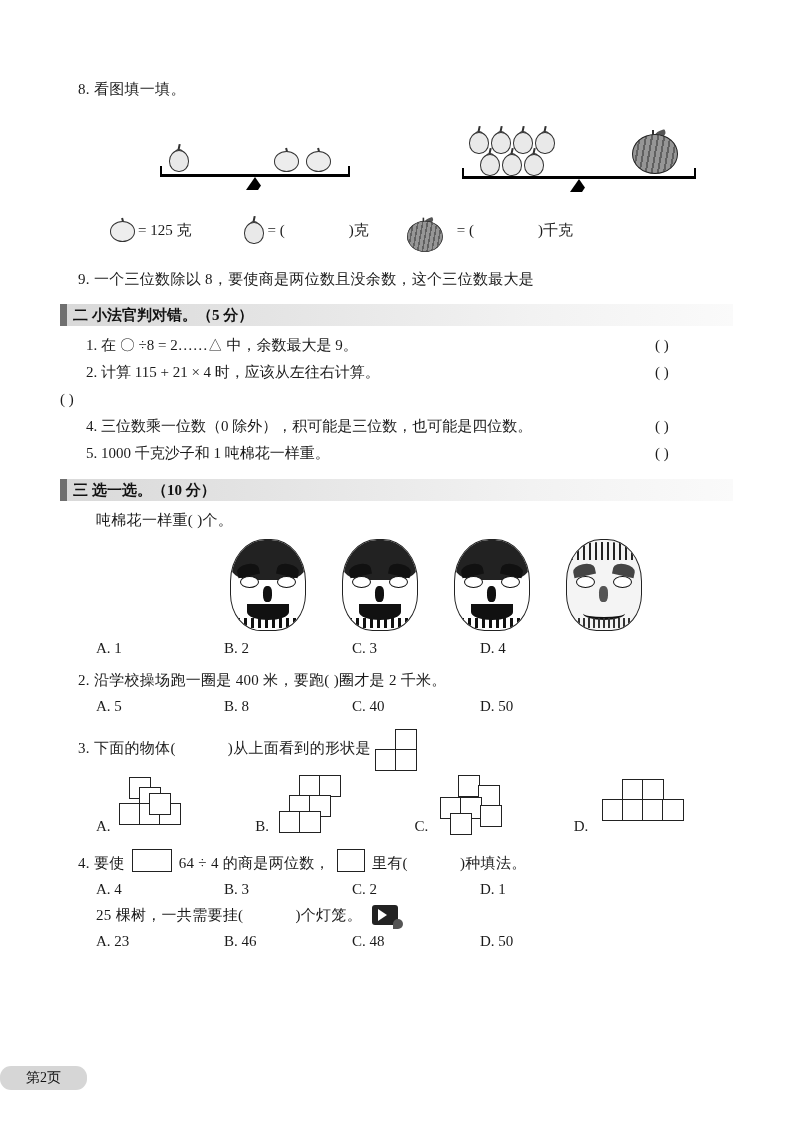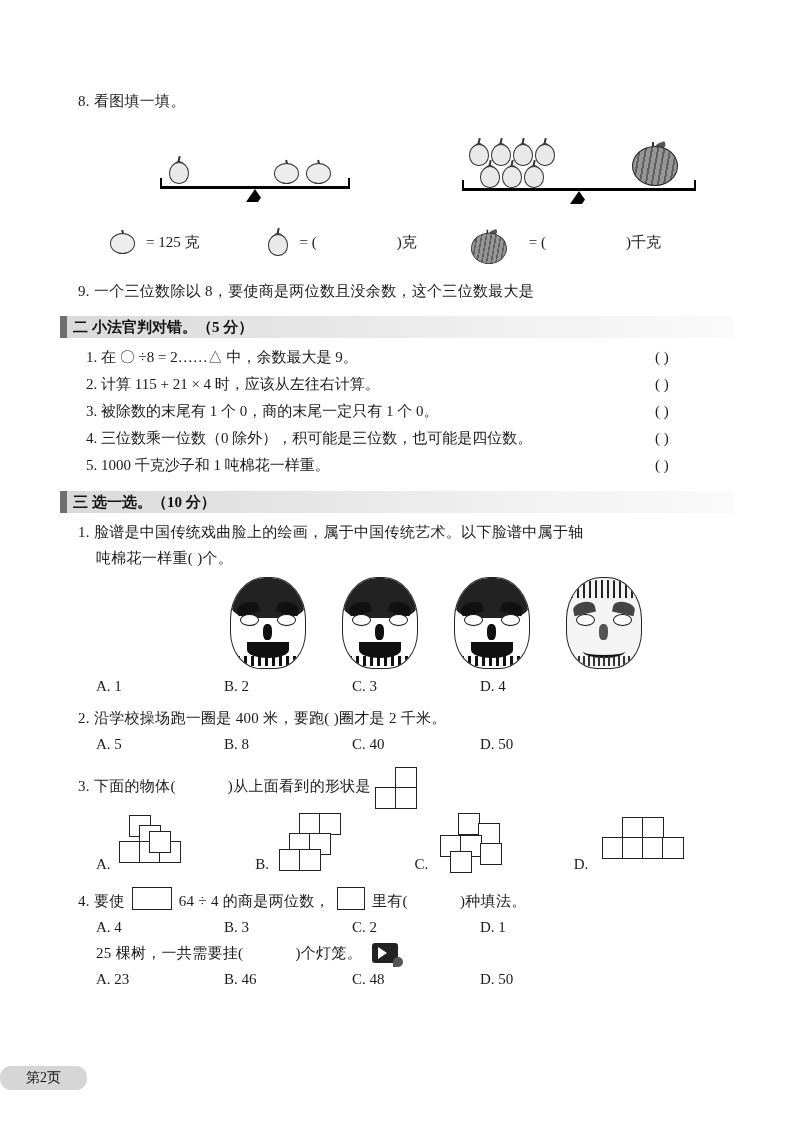--- a/index.html
+++ b/index.html
@@ -19,21 +19,21 @@
     position:absolute;
     left:60px;top:70px;width:673px;
   }
   .q-line{
     font-size:15px;
     line-height:26px;
     letter-spacing:0.3px;
   }
   .indent1{margin-left:18px;}
   .indent2{margin-left:36px;}
-  .q8{margin-left:18px;margin-top:18px;}
+  .q8{margin-left:18px;margin-top:6px;}
   
   .scales{
     position:relative;
     height:92px;
     margin-top:6px;
     margin-left:40px;
   }
   .balance{
     position:absolute;
   }
@@ -100,21 +100,21 @@
   .melon .stem{
     position:absolute;top:0;left:20px;width:2px;height:9px;background:#333;
   }
   .melon .leaf{
     position:absolute;top:1px;left:22px;width:12px;height:7px;background:#555;
     border-radius:60% 10% 60% 10%;transform:rotate(-20deg);
   }
   
   .legend{
     margin-left:50px;margin-top:8px;font-size:15px;
-    display:flex;align-items:center;gap:12px;
+    display:flex;align-items:center;gap:4px;
   }
   .legend .gap{display:inline-block;width:44px;}
   .legend .gap2{display:inline-block;width:56px;}
   .legend .sp{display:inline-block;width:30px;}
   
   .sec-bar{
     position:relative;
     margin-top:12px;margin-bottom:6px;
     height:22px;
     background:linear-gradient(to right,#d9d9d9,#f2f2f2 70%,#fafafa);
@@ -350,24 +350,20 @@
         <span class="tf-paren">(        )</span>
       </div>
       <div class="tf-row">
         <span class="tf-text">
           <span>2.</span>
           <span>计算 115 + 21 × 4 时，应该从左往右计算。</span>
         </span>
         <span class="tf-paren">(        )</span>
       </div>
       <div class="tf-row">
-        <span class="tf-text">
-          <span>3.</span>
-          <span>被除数的末尾有 1 个 0，商的末尾一定只有 1 个 0。</span>
-        </span>
         <span class="tf-paren">(        )</span>
       </div>
       <div class="tf-row">
         <span class="tf-text">
           <span>4.</span>
           <span>三位数乘一位数（0 除外），积可能是三位数，也可能是四位数。</span>
         </span>
         <span class="tf-paren">(        )</span>
       </div>
       <div class="tf-row">
@@ -378,24 +374,20 @@
         <span class="tf-paren">(        )</span>
       </div>
     </div>
 
     <div class="sec-bar">
       <div class="sec-mark"></div>
       <span class="sec-title" style="margin-right:4px;">三</span>
       <span class="sec-title">选一选。（10 分）</span>
     </div>
 
-    <div class="q-line indent1">
-      <span>1.</span>
-      <span>脸谱是中国传统戏曲脸上的绘画，属于中国传统艺术。以下脸谱中属于轴</span>
-    </div>
     <div class="q-line indent2">
       <span>吨棉花一样重(          )个。</span>
     </div>
 
     <div class="masks">
       <div class="mask m1">
         <div class="m-top"></div>
           <div class="m-brow l"></div>
           <div class="m-brow r"></div>
         <div class="m-eye l"></div>

